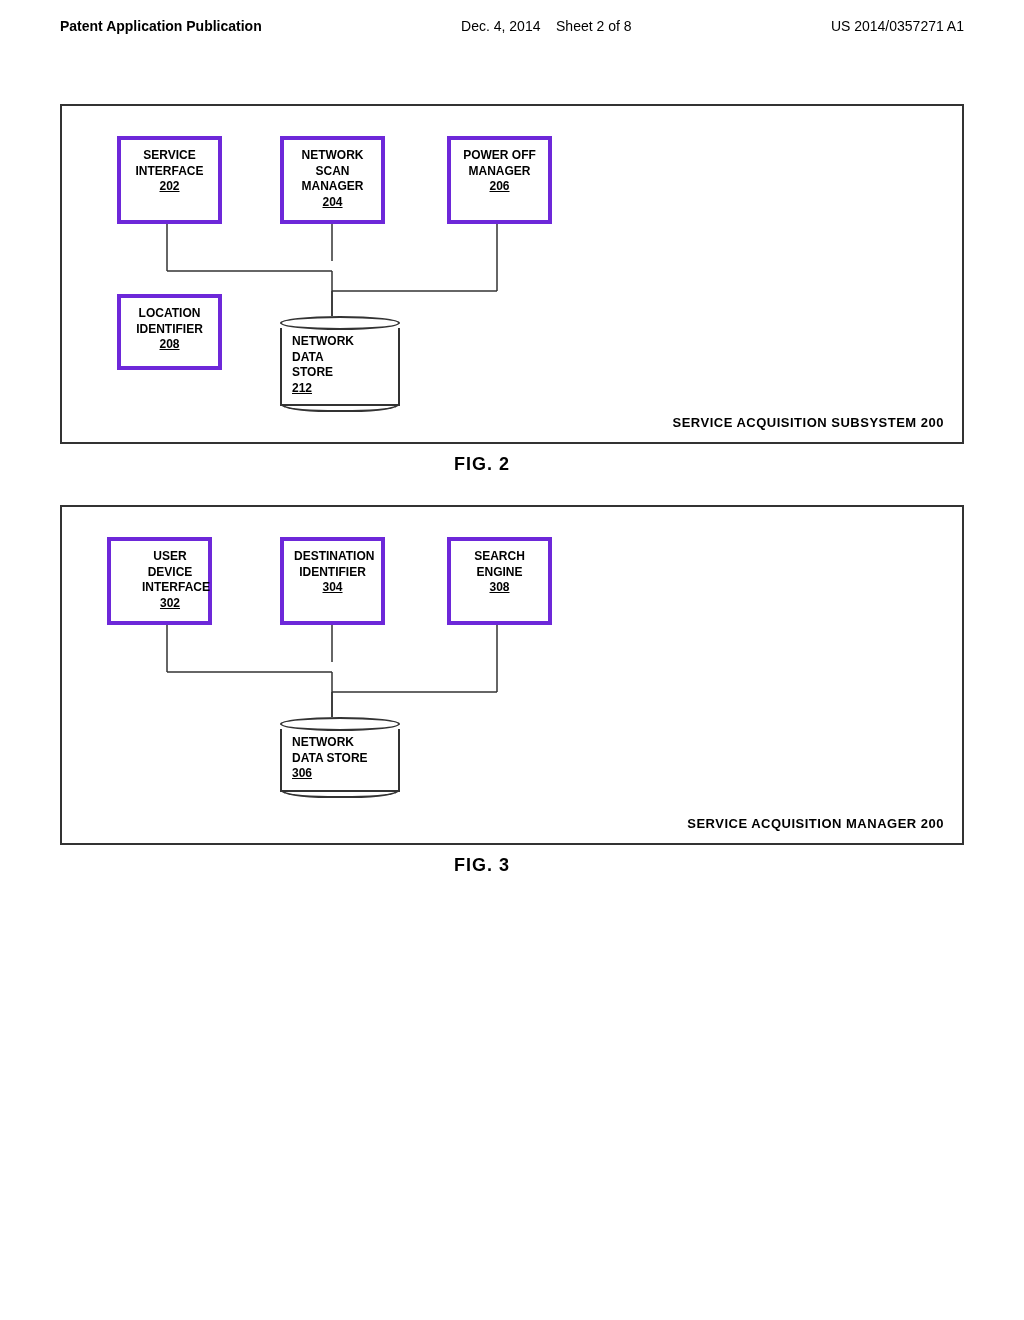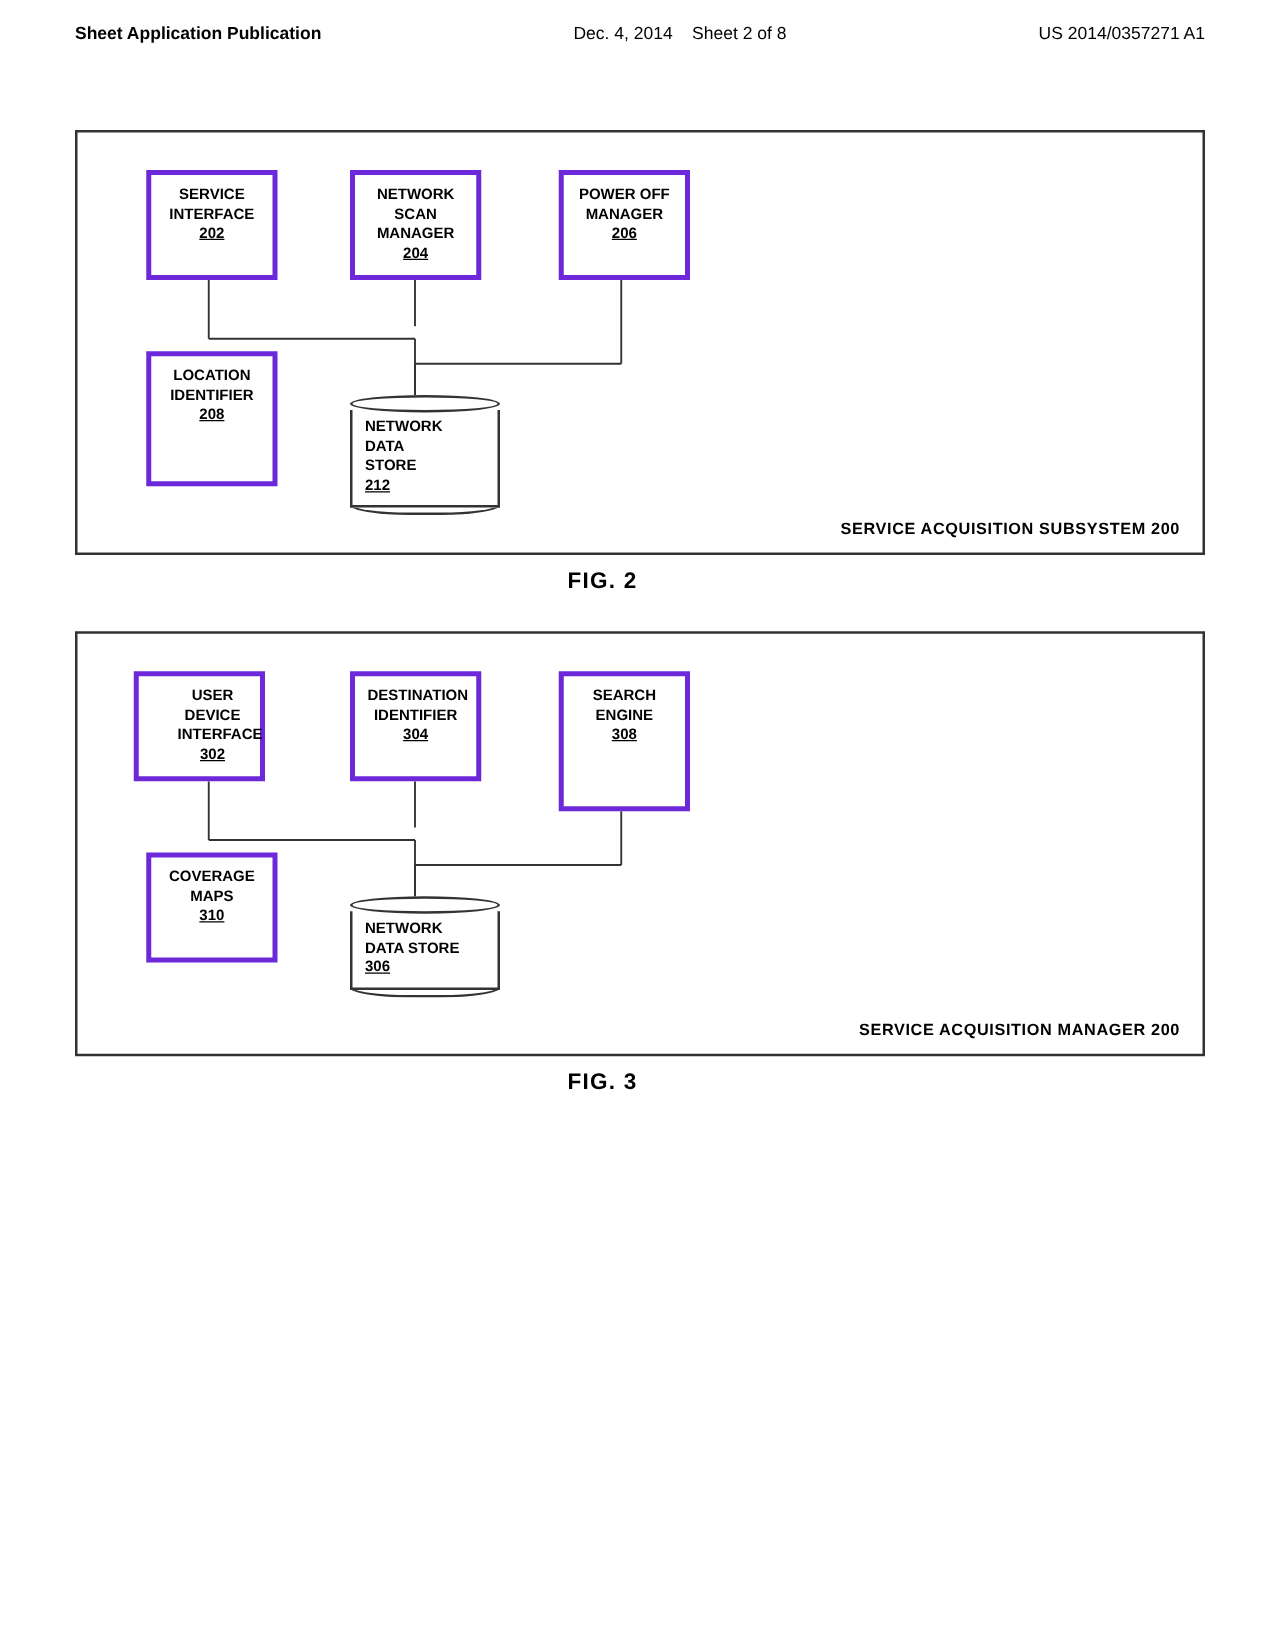--- a/index.html
+++ b/index.html
@@ -122,21 +122,21 @@
     #fig3 {
       height: 340px;
       margin-top: 30px;
     }
 
   </style>
 </head>
 <body>
 
 <div class="header">
-  <span class="header-left">Sheet Application Publication</span>
+  <span class="header-left">Patent Application Publication</span>
   <span class="header-center">
     <span>Dec. 4, 2014</span>&nbsp;&nbsp;&nbsp;
     <span>Sheet 2 of 8</span>
   </span>
   <span class="header-right">US 2014/0357271 A1</span>
 </div>
 
 <div class="diagram-wrapper" id="fig2">
 
   <svg class="diagram-svg">
@@ -162,21 +162,21 @@
   <div class="box" style="left:218px; top:30px; width:105px; height:88px;">
     <div>NETWORK<br>SCAN<br>MANAGER</div>
     <div class="box-underline">204</div>
   </div>
 
   <div class="box" style="left:385px; top:30px; width:105px; height:88px;">
     <div>POWER OFF<br>MANAGER</div>
     <div class="box-underline">206</div>
   </div>
 
-  <div class="box" style="left:55px; top:175px; width:105px; height:108px;">
+  <div class="box" style="left:55px; top:188px; width:105px; height:76px;">
     <div>LOCATION<br>IDENTIFIER</div>
     <div class="box-underline">208</div>
   </div>
 
   <div class="cylinder" style="left:218px; top:210px; width:120px;">
     <div class="cylinder-top"></div>
     <div class="cylinder-body">
       NETWORK DATA<br>STORE<br><span class="box-underline">212</span>
     </div>
     <div class="cylinder-bottom-ellipse"></div>
@@ -209,29 +209,25 @@
   <div class="box" style="left:45px; top:30px; width:105px; height:88px;padding-left:31px;">
     <div>USER DEVICE<br>INTERFACE</div>
     <div class="box-underline">302</div>
   </div>
 
   <div class="box" style="left:218px; top:30px; width:105px; height:88px;">
     <div>DESTINATION<br>IDENTIFIER</div>
     <div class="box-underline">304</div>
   </div>
 
-  <div class="box" style="left:385px; top:30px; width:105px; height:112px;">
+  <div class="box" style="left:385px; top:30px; width:105px; height:88px;">
     <div>SEARCH<br>ENGINE</div>
     <div class="box-underline">308</div>
   </div>
 
-  <div class="box" style="left:55px; top:175px; width:105px; height:88px;">
-    <div>COVERAGE<br>MAPS</div>
-    <div class="box-underline">310</div>
-  </div>
 
   <div class="cylinder" style="left:218px; top:210px; width:120px;">
     <div class="cylinder-top"></div>
     <div class="cylinder-body">
       NETWORK<br>DATA STORE<br><span class="box-underline">306</span>
     </div>
     <div class="cylinder-bottom-ellipse"></div>
   </div>
 
   <div class="diagram-label">SERVICE ACQUISITION MANAGER 200</div>

